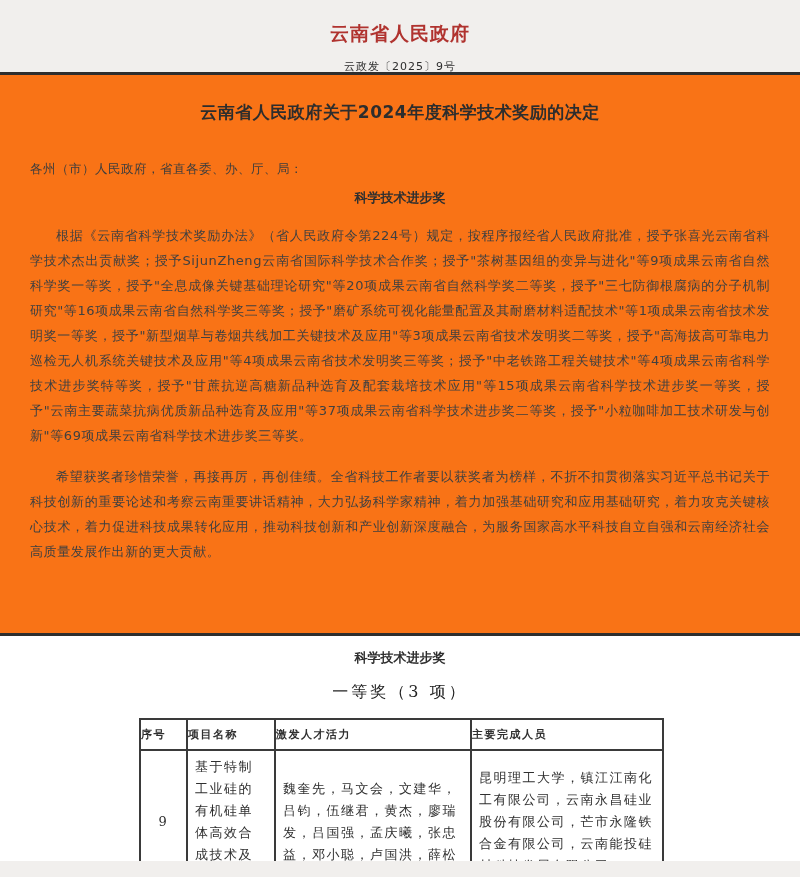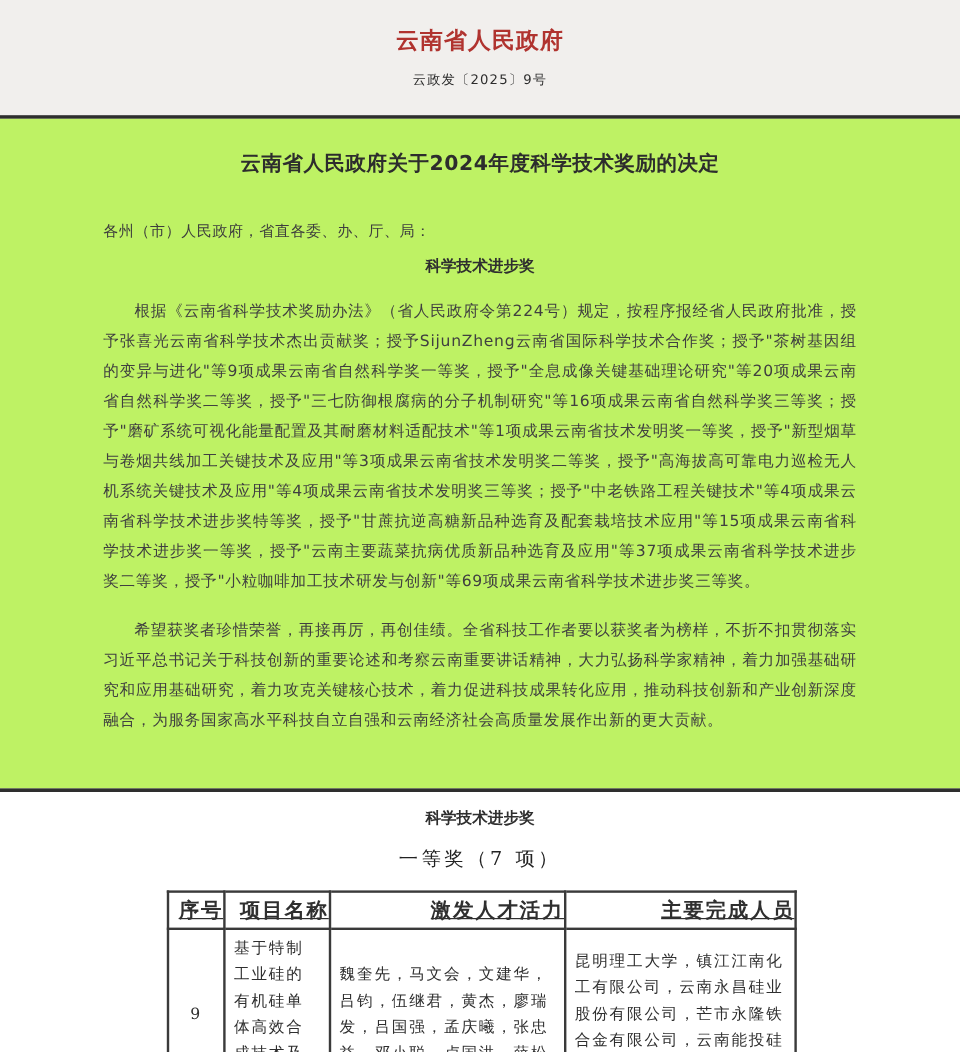--- a/index.html
+++ b/index.html
@@ -4,28 +4,28 @@
 <style>
   * { margin:0; padding:0; box-sizing:border-box; }
   html,body { width:800px; }
   body {
     height:877px; overflow:hidden;
     background:#f1efed;
     font-family:"DejaVu Sans","Liberation Sans",sans-serif;
     color:#3d3d3d;
   }
   
-  .letterhead { height:96px; text-align:center; padding-top:21px; }
+  .letterhead { height:72px; text-align:center; padding-top:21px; }
   .letterhead .org {
     color:#b0332f; font-size:19px; font-weight:bold; letter-spacing:1px;
   }
   .letterhead .doc-number { margin-top:12px; font-size:11px; color:#2c2c2c; letter-spacing:1px; }
   .rule { height:3px; background:#2e2e2e; width:100%; }
   
-  .doc-section { background:#bef264; height:558px; padding:0 86px; overflow:hidden; }
+  .doc-section { background:#f97316; height:558px; padding:0 30px; overflow:hidden; }
   .doc-title {
     text-align:center; font-size:17px; font-weight:bold; color:#2d2d2d;
     padding-top:26px; letter-spacing:0.5px;
   }
   .salutation { margin-top:37px; font-size:12.5px; color:#3d3d3d; letter-spacing:0.5px; }
   .inline-heading { margin-top:11px; text-align:center; font-size:13px; font-weight:bold; color:#2f2f2f; }
   .para {
     font-size:13px; line-height:25px; text-align:justify; color:#404040;
     letter-spacing:0.6px; margin-top:3px;
   }
@@ -38,21 +38,21 @@
     font-family:"DejaVu Serif","Liberation Serif",serif; letter-spacing:3px;
   }
   table.award-table {
     margin:15px 0 0 139px; border-collapse:collapse;
     font-family:"DejaVu Serif","Liberation Serif",serif;
     font-size:13px; color:#2f2f2f; table-layout:fixed; width:523px;
   }
   .award-table th, .award-table td {
     border:2px solid #3a3a3a; vertical-align:middle; letter-spacing:1.5px;
   }
-  .award-table th { height:31px; font-size:17px; font-weight:bold; text-align:right;text-decoration:underline; }
+  .award-table th { height:31px; font-size:11px; font-weight:bold; text-align:left; }
   .award-table td { padding:5px 7px; line-height:22px; text-align:left; }
   .award-table td.num { text-align:center; }
 </style>
 </head>
 <body>
 
 <header class="letterhead">
   <div class="org">云南省人民政府</div>
   <div class="doc-number">云政发〔2025〕9号</div>
 </header>
@@ -63,21 +63,21 @@
   <p class="salutation">各州（市）人民政府，省直各委、办、厅、局：</p>
   <p class="inline-heading">科学技术进步奖</p>
   <p class="para indent">根据《云南省科学技术奖励办法》（省人民政府令第224号）规定，按程序报经省人民政府批准，授予张喜光云南省科学技术杰出贡献奖；授予SijunZheng云南省国际科学技术合作奖；授予"茶树基因组的变异与进化"等9项成果云南省自然科学奖一等奖，授予"全息成像关键基础理论研究"等20项成果云南省自然科学奖二等奖，授予"三七防御根腐病的分子机制研究"等16项成果云南省自然科学奖三等奖；授予"磨矿系统可视化能量配置及其耐磨材料适配技术"等1项成果云南省技术发明奖一等奖，授予"新型烟草与卷烟共线加工关键技术及应用"等3项成果云南省技术发明奖二等奖，授予"高海拔高可靠电力巡检无人机系统关键技术及应用"等4项成果云南省技术发明奖三等奖；授予"中老铁路工程关键技术"等4项成果云南省科学技术进步奖特等奖，授予"甘蔗抗逆高糖新品种选育及配套栽培技术应用"等15项成果云南省科学技术进步奖一等奖，授予"云南主要蔬菜抗病优质新品种选育及应用"等37项成果云南省科学技术进步奖二等奖，授予"小粒咖啡加工技术研发与创新"等69项成果云南省科学技术进步奖三等奖。</p>
   <p class="para indent">希望获奖者珍惜荣誉，再接再厉，再创佳绩。全省科技工作者要以获奖者为榜样，不折不扣贯彻落实习近平总书记关于科技创新的重要论述和考察云南重要讲话精神，大力弘扬科学家精神，着力加强基础研究和应用基础研究，着力攻克关键核心技术，着力促进科技成果转化应用，推动科技创新和产业创新深度融合，为服务国家高水平科技自立自强和云南经济社会高质量发展作出新的更大贡献。</p>
 
 </section>
 <div class="rule"></div>
 
 <section class="awards-section">
   <p class="awards-heading">科学技术进步奖</p>
-  <p class="awards-subheading">一等奖（7 项）</p>
+  <p class="awards-subheading">一等奖（3 项）</p>
   <table class="award-table">
     <colgroup>
       <col style="width:47px">
         <col style="width:88px">
         <col style="width:196px">
         <col style="width:192px">
     </colgroup>
     <thead>
       <tr>
         <th>序号</th>

